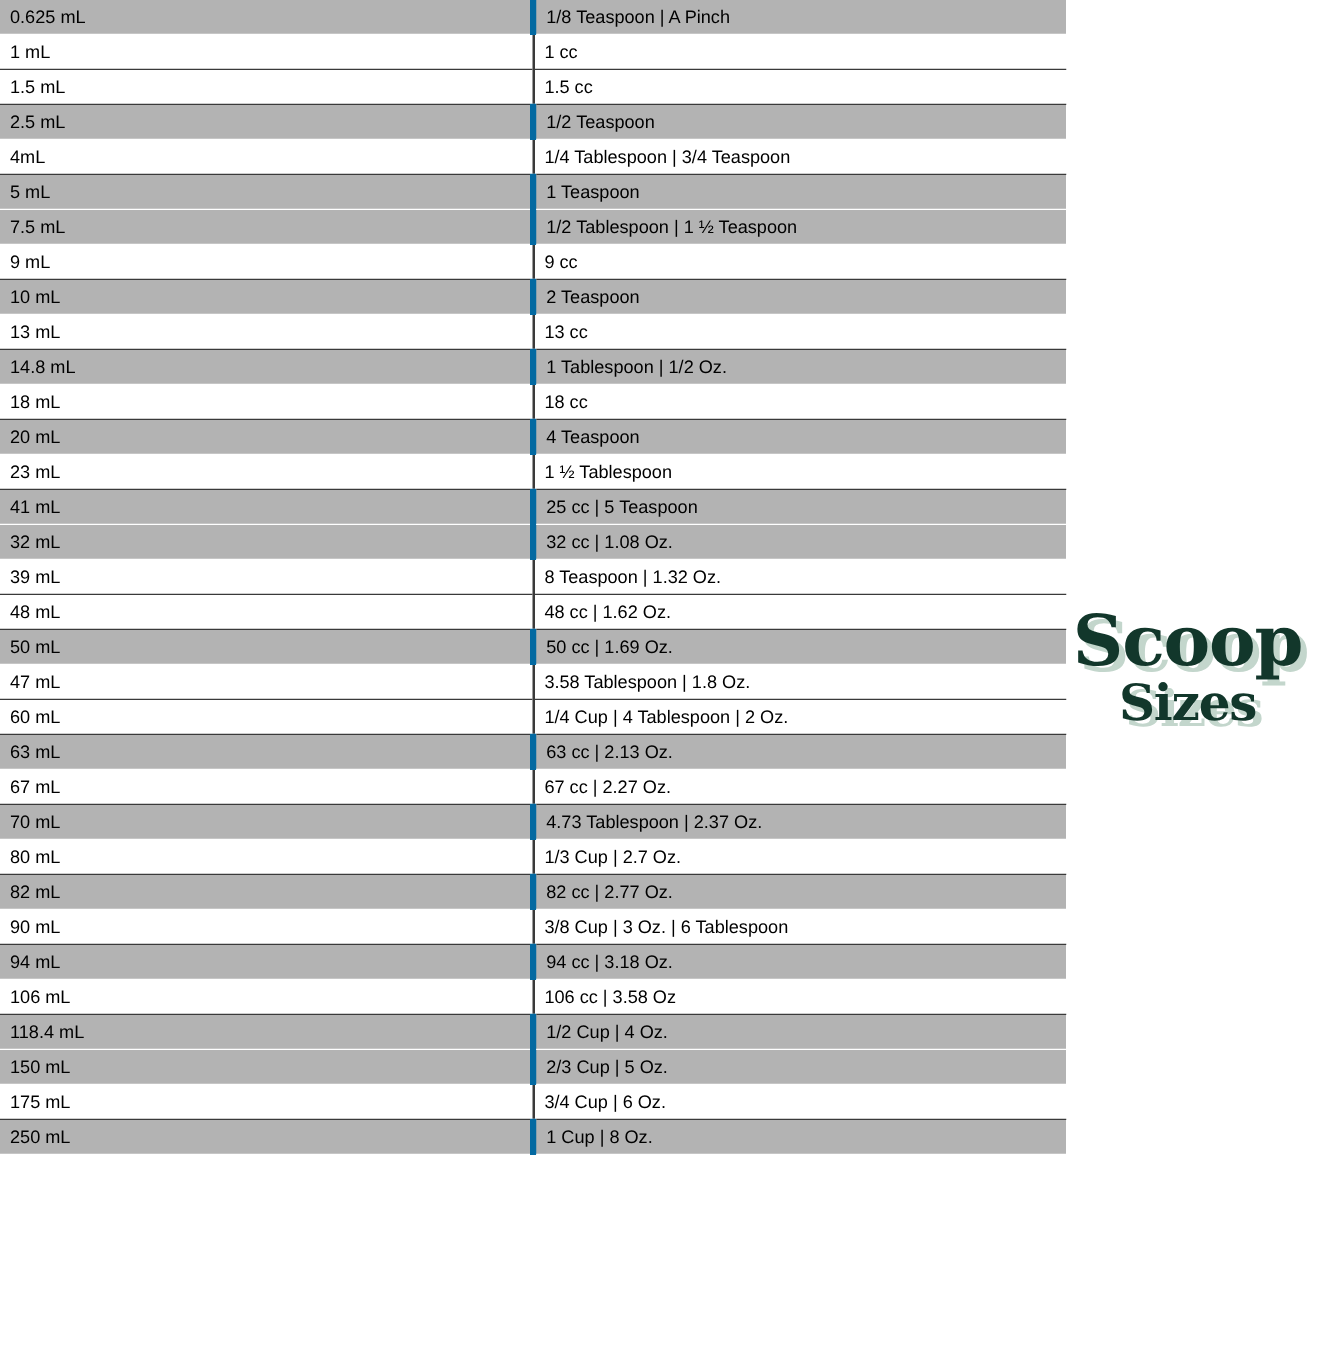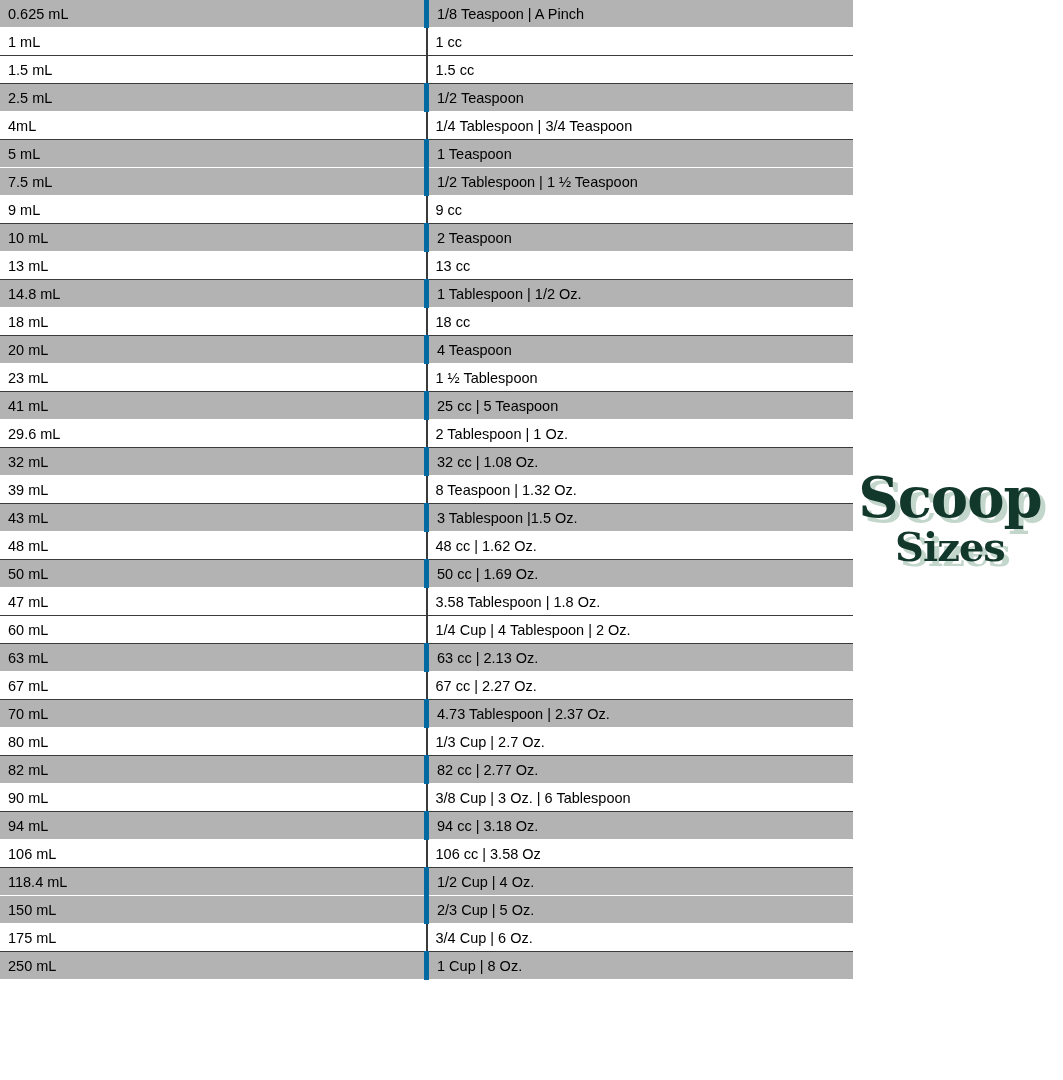--- a/index.html
+++ b/index.html
@@ -57,20 +57,21 @@
     text-align: center;
   }
   .logo-line {
     font-family: "DejaVu Serif", serif;
     font-weight: bold;
     font-size: 56px;
     line-height: 0.98;
     color: #12372b;
     letter-spacing: -1px;
     text-shadow: 5px 5px 0 #c3d6cc;
+    margin-top: 16px;
   }
   .logo-line.second {
     font-size: 40px;
     margin-top: 2px;
   }
 </style>
 </head>
 <body>
 
 <table id="conversion-table">
@@ -128,35 +129,27 @@
         <td class="col-eq">4 Teaspoon</td>
       </tr>
       <tr class="plain">
         <td class="col-ml">23 mL</td>
         <td class="col-eq">1 ½ Tablespoon</td>
       </tr>
       <tr class="shade">
         <td class="col-ml">41 mL</td>
         <td class="col-eq">25 cc | 5 Teaspoon</td>
       </tr>
-      <tr class="plain">
-        <td class="col-ml">29.6 mL</td>
-        <td class="col-eq">2 Tablespoon | 1 Oz.</td>
-      </tr>
       <tr class="shade">
         <td class="col-ml">32 mL</td>
         <td class="col-eq">32 cc | 1.08 Oz.</td>
       </tr>
       <tr class="plain">
         <td class="col-ml">39 mL</td>
         <td class="col-eq">8 Teaspoon | 1.32 Oz.</td>
-      </tr>
-      <tr class="shade">
-        <td class="col-ml">43 mL</td>
-        <td class="col-eq">3 Tablespoon |1.5 Oz.</td>
       </tr>
       <tr class="plain">
         <td class="col-ml">48 mL</td>
         <td class="col-eq">48 cc | 1.62 Oz.</td>
       </tr>
       <tr class="shade">
         <td class="col-ml">50 mL</td>
         <td class="col-eq">50 cc | 1.69 Oz.</td>
       </tr>
       <tr class="plain">

